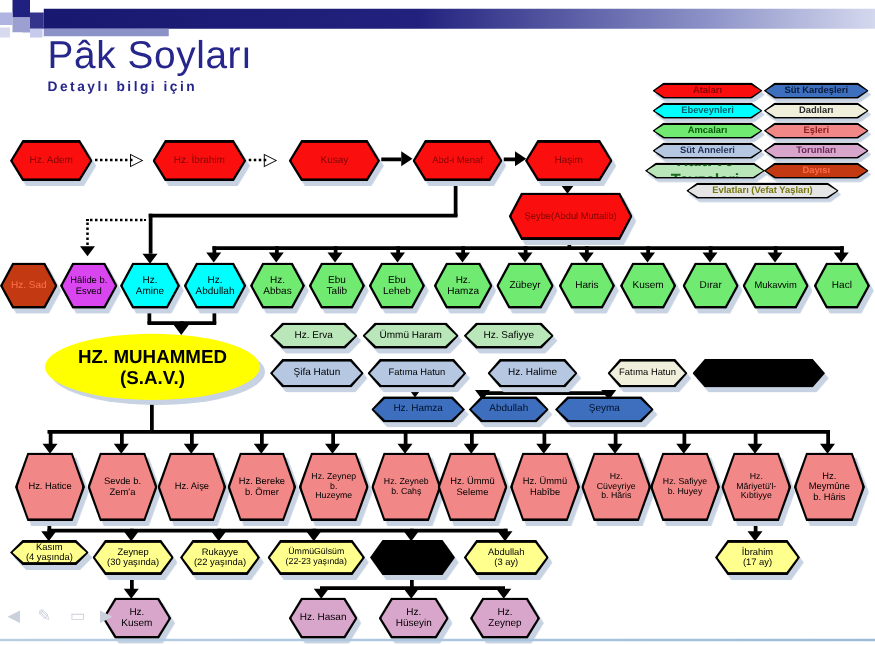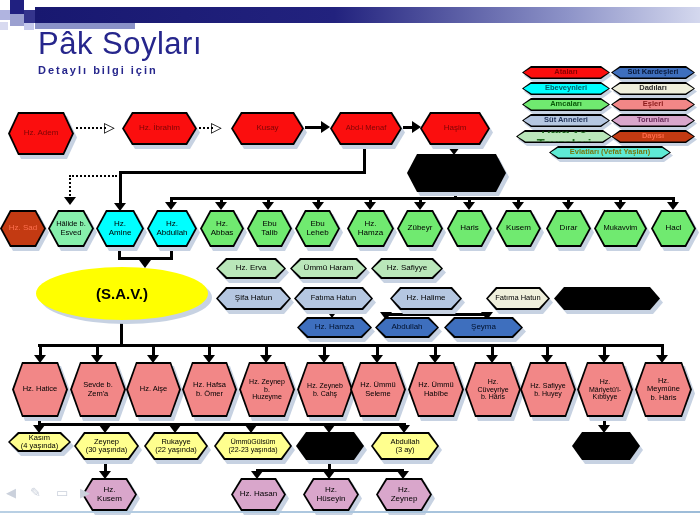--- a/index.html
+++ b/index.html
@@ -94,21 +94,21 @@
       <div class="hex sm" style="left: 516px; top: 130px; width: 96px; height: 13px;">
         <div class="b"></div>
         <div class="f" style="background: rgb(186, 231, 186); color: rgb(31, 107, 31); font-size: 13px;">Hala ve Teyzeleri</div>
       </div>
       <div class="hex sm" style="left: 611px; top: 130px; width: 84px; height: 13px;">
         <div class="b"></div>
         <div class="f" style="background: rgb(195, 58, 18); color: rgb(255, 106, 74); font-size: 7.5px;">Dayısı</div>
       </div>
       <div class="hex sm" style="left: 549px; top: 146px; width: 122px; height: 13px;">
         <div class="b"></div>
-        <div class="f" style="background: #5eead4; color: rgb(119, 119, 15); font-size: 7.5px;">Evlatları (Vefat Yaşları)</div>
+        <div class="f" style="background: #e5e5e5; color: rgb(119, 119, 15); font-size: 7.5px;">Evlatları (Vefat Yaşları)</div>
       </div>
     </div>
   <div id="connectors">
       <div class="cnd" style="left: 76px; top: 127px; width: 30px; height: 0px; border-top: 2px dotted rgb(0, 0, 0);"></div>
       <div class="cnd" style="left: 199px; top: 127px; width: 14px; height: 0px; border-top: 2px dotted rgb(0, 0, 0);"></div>
       <div class="cn" style="left: 305px; top: 126px; width: 16px; height: 2.5px;"></div>
       <div class="cn" style="left: 403px; top: 126px; width: 9px; height: 2.5px;"></div>
       <div class="cn" style="left: 363px; top: 145px; width: 2.5px; height: 28px;"></div>
       <div class="cn" style="left: 119px; top: 171px; width: 247px; height: 2.5px;"></div>
       <div class="cn" style="left: 119px; top: 171px; width: 2.5px; height: 32px;"></div>
@@ -200,21 +200,21 @@
       <div class="arr-d" style="left: 245px; top: 425px;"></div>
       <div class="arr-d" style="left: 323px; top: 425px;"></div>
       <div class="arr-d" style="left: 398px; top: 425px;"></div>
       <div class="arr-d" style="left: 598px; top: 425px;"></div>
       <div class="arr-d" style="left: 99px; top: 471px;"></div>
       <div class="arr-d" style="left: 251px; top: 471px;"></div>
       <div class="arr-d" style="left: 323px; top: 471px;"></div>
       <div class="arr-d" style="left: 397px; top: 471px;"></div>
     </div>
   <div id="nodes">
-      <div class="hex" style="left: 8px; top: 112px; width: 66px; height: 43px;">
+      <div class="hex" style="left: 8px; top: 112px; width: 66px; height: 33px;">
         <div class="b"></div>
         <div class="f" style="background: rgb(251, 14, 14); color: rgb(123, 5, 5); font-size: 8px;">
           <div>Hz. Adem</div>
         </div>
       </div>
       <div class="hex" style="left: 122px; top: 112px; width: 75px; height: 33px;">
         <div class="b"></div>
         <div class="f" style="background: rgb(251, 14, 14); color: rgb(123, 5, 5); font-size: 8px;">
           <div>Hz. İbrahim</div>
         </div>
@@ -232,30 +232,33 @@
         </div>
       </div>
       <div class="hex" style="left: 420px; top: 112px; width: 70px; height: 33px;">
         <div class="b"></div>
         <div class="f" style="background: rgb(251, 14, 14); color: rgb(123, 5, 5); font-size: 8px;">
           <div>Haşim</div>
         </div>
       </div>
       <div class="hex" style="left: 407px; top: 154px; width: 99px; height: 38px;">
         <div class="b"></div>
+        <div class="f" style="background: rgb(251, 14, 14); color: rgb(123, 5, 5); font-size: 7.5px;">
+          <div>Şeybe(Abdul Muttalib)</div>
+        </div>
       </div>
       <div class="hex" style="left: 0px; top: 210px; width: 46px; height: 37px;">
         <div class="b"></div>
         <div class="f" style="background: rgb(195, 58, 18); color: rgb(255, 112, 80); font-size: 8px;">
           <div>Hz. Sad</div>
         </div>
       </div>
       <div class="hex" style="left: 48px; top: 210px; width: 46px; height: 37px;">
         <div class="b"></div>
-        <div class="f" style="background: #86efac; color: rgb(0, 0, 0); font-size: 7.5px;">
+        <div class="f" style="background: #d946ef; color: rgb(0, 0, 0); font-size: 7.5px;">
           <div>Hâlide b.</div>
           <div>Esved</div>
         </div>
       </div>
       <div class="hex" style="left: 96px; top: 210px; width: 48px; height: 37px;">
         <div class="b"></div>
         <div class="f" style="background: rgb(0, 255, 255); color: rgb(0, 0, 0); font-size: 8px;">
           <div>Hz.</div>
           <div>Amine</div>
         </div>
@@ -325,20 +328,21 @@
           <div>Mukavvim</div>
         </div>
       </div>
       <div class="hex" style="left: 651px; top: 210px; width: 45px; height: 37px;">
         <div class="b"></div>
         <div class="f" style="background: rgb(112, 234, 112); color: rgb(0, 0, 0); font-size: 8px;">
           <div>Hacl</div>
         </div>
       </div>
       <div class="ellipse" style="left: 36px; top: 267px; width: 172px; height: 53px; background: rgb(255, 255, 0); color: rgb(0, 0, 0); font-size: 15px;">
+        <div>HZ. MUHAMMED</div>
         <div>(S.A.V.)</div>
       </div>
       <div class="hex" style="left: 216px; top: 258px; width: 70px; height: 21px;">
         <div class="b"></div>
         <div class="f" style="background: rgb(186, 231, 186); color: rgb(0, 0, 0); font-size: 8px;">
           <div>Hz. Erva</div>
         </div>
       </div>
       <div class="hex" style="left: 290px; top: 258px; width: 77px; height: 21px;">
         <div class="b"></div>
@@ -412,21 +416,21 @@
       </div>
       <div class="hex" style="left: 126px; top: 362px; width: 55px; height: 55px;">
         <div class="b"></div>
         <div class="f" style="background: rgb(242, 135, 135); color: rgb(0, 0, 0); font-size: 7.5px;">
           <div>Hz. Aişe</div>
         </div>
       </div>
       <div class="hex" style="left: 182px; top: 362px; width: 55px; height: 55px;">
         <div class="b"></div>
         <div class="f" style="background: rgb(242, 135, 135); color: rgb(0, 0, 0); font-size: 7.5px;">
-          <div>Hz. Hafsa</div>
+          <div>Hz. Bereke</div>
           <div>b. Ömer</div>
         </div>
       </div>
       <div class="hex" style="left: 239px; top: 362px; width: 56px; height: 55px;">
         <div class="b"></div>
         <div class="f" style="background: rgb(242, 135, 135); color: rgb(0, 0, 0); font-size: 7px;">
           <div>Hz. Zeynep</div>
           <div>b.</div>
           <div>Huzeyme</div>
         </div>
@@ -516,20 +520,24 @@
       </div>
       <div class="hex" style="left: 371px; top: 432px; width: 68px; height: 28px;">
         <div class="b"></div>
         <div class="f" style="background: rgb(255, 255, 142); color: rgb(0, 0, 0); font-size: 7.5px;">
           <div>Abdullah</div>
           <div>(3 ay)</div>
         </div>
       </div>
       <div class="hex" style="left: 572px; top: 432px; width: 68px; height: 28px;">
         <div class="b"></div>
+        <div class="f" style="background: rgb(255, 255, 142); color: rgb(0, 0, 0); font-size: 7.5px;">
+          <div>İbrahim</div>
+          <div>(17 ay)</div>
+        </div>
       </div>
       <div class="hex" style="left: 82px; top: 478px; width: 55px; height: 33px;">
         <div class="b"></div>
         <div class="f" style="background: rgb(217, 166, 203); color: rgb(0, 0, 0); font-size: 8px;">
           <div>Hz.</div>
           <div>Kusem</div>
         </div>
       </div>
       <div class="hex" style="left: 231px; top: 478px; width: 55px; height: 33px;">
         <div class="b"></div>

